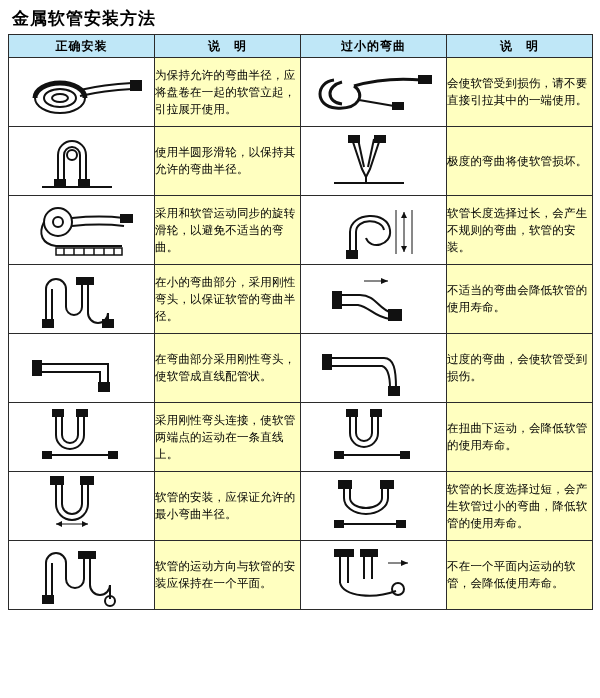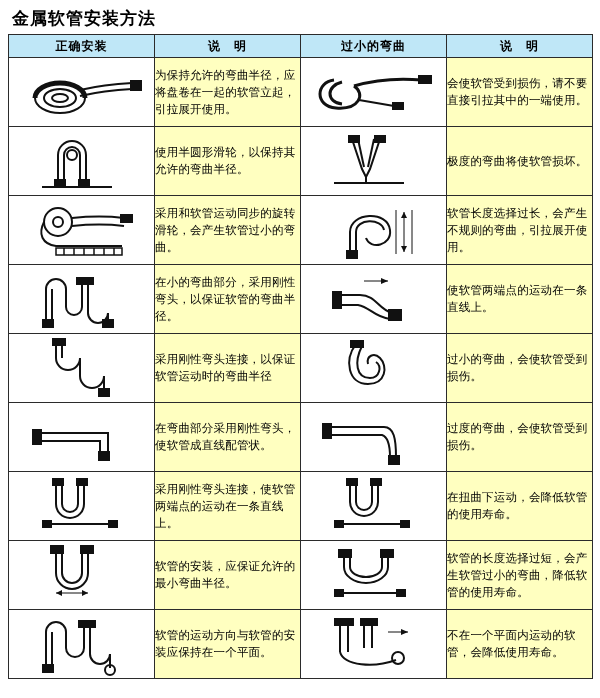--- a/index.html
+++ b/index.html
@@ -180,38 +180,38 @@
                 <line x1="52" y1="50" x2="52" y2="57"></line>
                 <line x1="62" y1="50" x2="62" y2="57"></line>
                 <line x1="72" y1="50" x2="72" y2="57"></line>
                 <line x1="82" y1="50" x2="82" y2="57"></line>
                 <line x1="92" y1="50" x2="92" y2="57"></line>
                 <line x1="102" y1="50" x2="102" y2="57"></line>
               </g>
             </svg>
           </div>
         </td>
-        <td class="cell-txt">采用和软管运动同步的旋转滑轮，会产生软管过小的弯曲。</td>
+        <td class="cell-txt">采用和软管运动同步的旋转滑轮，以避免不适当的弯曲。</td>
         <td class="cell-img">
           <div class="fig">
             <svg viewBox="0 0 140 64" width="140" height="64">
               <g fill="none" stroke="#111" stroke-width="2">
                 <path d="M46 58 L46 34 C 46 14, 84 12, 86 32 C 88 48, 66 52, 62 40"></path>
                 <path d="M52 58 L52 34 C 52 20, 78 20, 80 32"></path>
               </g>
               <rect x="42" y="52" width="12" height="9" fill="#111"></rect>
               <line x1="92" y1="12" x2="92" y2="56" stroke="#111" stroke-width="1"></line>
               <line x1="108" y1="12" x2="108" y2="56" stroke="#111" stroke-width="1"></line>
               <line x1="100" y1="14" x2="100" y2="54" stroke="#111" stroke-width="1"></line>
               <path d="M100 14 l-3 6 h6 z" fill="#111"></path>
               <path d="M100 54 l-3 -6 h6 z" fill="#111"></path>
             </svg>
           </div>
         </td>
-        <td class="cell-txt">软管长度选择过长，会产生不规则的弯曲，引拉展开使用。</td>
+        <td class="cell-txt">软管长度选择过长，会产生不规则的弯曲，软管的安装。</td>
       </tr>
 
       <tr>
         <td class="cell-img">
           <div class="fig">
             <svg viewBox="0 0 140 64" width="140" height="64">
               <g fill="none" stroke="#111" stroke-width="2">
                 <path d="M34 58 L34 22 A10 10 0 0 1 54 22 L54 40 A8 8 0 0 0 70 40 L70 16"></path>
                 <path d="M40 58 L40 22"></path>
                 <path d="M76 16 L76 46 A10 10 0 0 0 96 46 L96 58"></path>
@@ -230,50 +230,23 @@
                 <path d="M36 28 L56 28 C 72 28, 74 42, 88 46"></path>
                 <path d="M36 38 L54 38 C 66 40, 70 50, 86 52"></path>
               </g>
               <rect x="28" y="24" width="10" height="18" fill="#111"></rect>
               <rect x="84" y="42" width="14" height="12" fill="#111"></rect>
               <line x1="60" y1="14" x2="84" y2="14" stroke="#111" stroke-width="1"></line>
               <path d="M84 14 l-7 -3 v6 z" fill="#111"></path>
             </svg>
           </div>
         </td>
-        <td class="cell-txt">使软管两端点的运动在一条直线上。</td>
-      </tr>
-
-      <tr>
-        <td class="cell-img">
-          <div class="fig">
-            <svg viewBox="0 0 140 64" width="140" height="64">
-              <g fill="none" stroke="#111" stroke-width="2">
-                <path d="M44 6 L44 22 A12 12 0 0 0 68 22 L68 40 A12 12 0 0 0 92 40 L92 58"></path>
-                <path d="M50 6 L50 22"></path>
-              </g>
-              <rect x="40" y="2" width="14" height="8" fill="#111"></rect>
-              <rect x="86" y="52" width="12" height="9" fill="#111"></rect>
-            </svg>
-          </div>
-        </td>
-        <td class="cell-txt">采用刚性弯头连接，以保证软管运动时的弯曲半径</td>
-        <td class="cell-img">
-          <div class="fig">
-            <svg viewBox="0 0 140 64" width="140" height="64">
-              <g fill="none" stroke="#111" stroke-width="2">
-                <path d="M52 8 C 40 24, 44 48, 64 48 C 82 48, 84 30, 76 22 C 70 16, 62 20, 64 28"></path>
-                <path d="M58 10 C 50 26, 52 42, 66 42 C 76 42, 78 30, 72 26"></path>
-              </g>
-              <rect x="46" y="4" width="14" height="8" fill="#111"></rect>
-            </svg>
-          </div>
-        </td>
-        <td class="cell-txt">过小的弯曲，会使软管受到损伤。</td>
-      </tr>
+        <td class="cell-txt">不适当的弯曲会降低软管的使用寿命。</td>
+      </tr>
+
 
       <tr>
         <td class="cell-img">
           <div class="fig">
             <svg viewBox="0 0 140 64" width="140" height="64">
               <g fill="none" stroke="#111" stroke-width="2">
                 <path d="M26 28 L96 28 L96 48"></path>
                 <path d="M26 36 L88 36 L88 48"></path>
               </g>
               <rect x="20" y="24" width="10" height="16" fill="#111"></rect>

